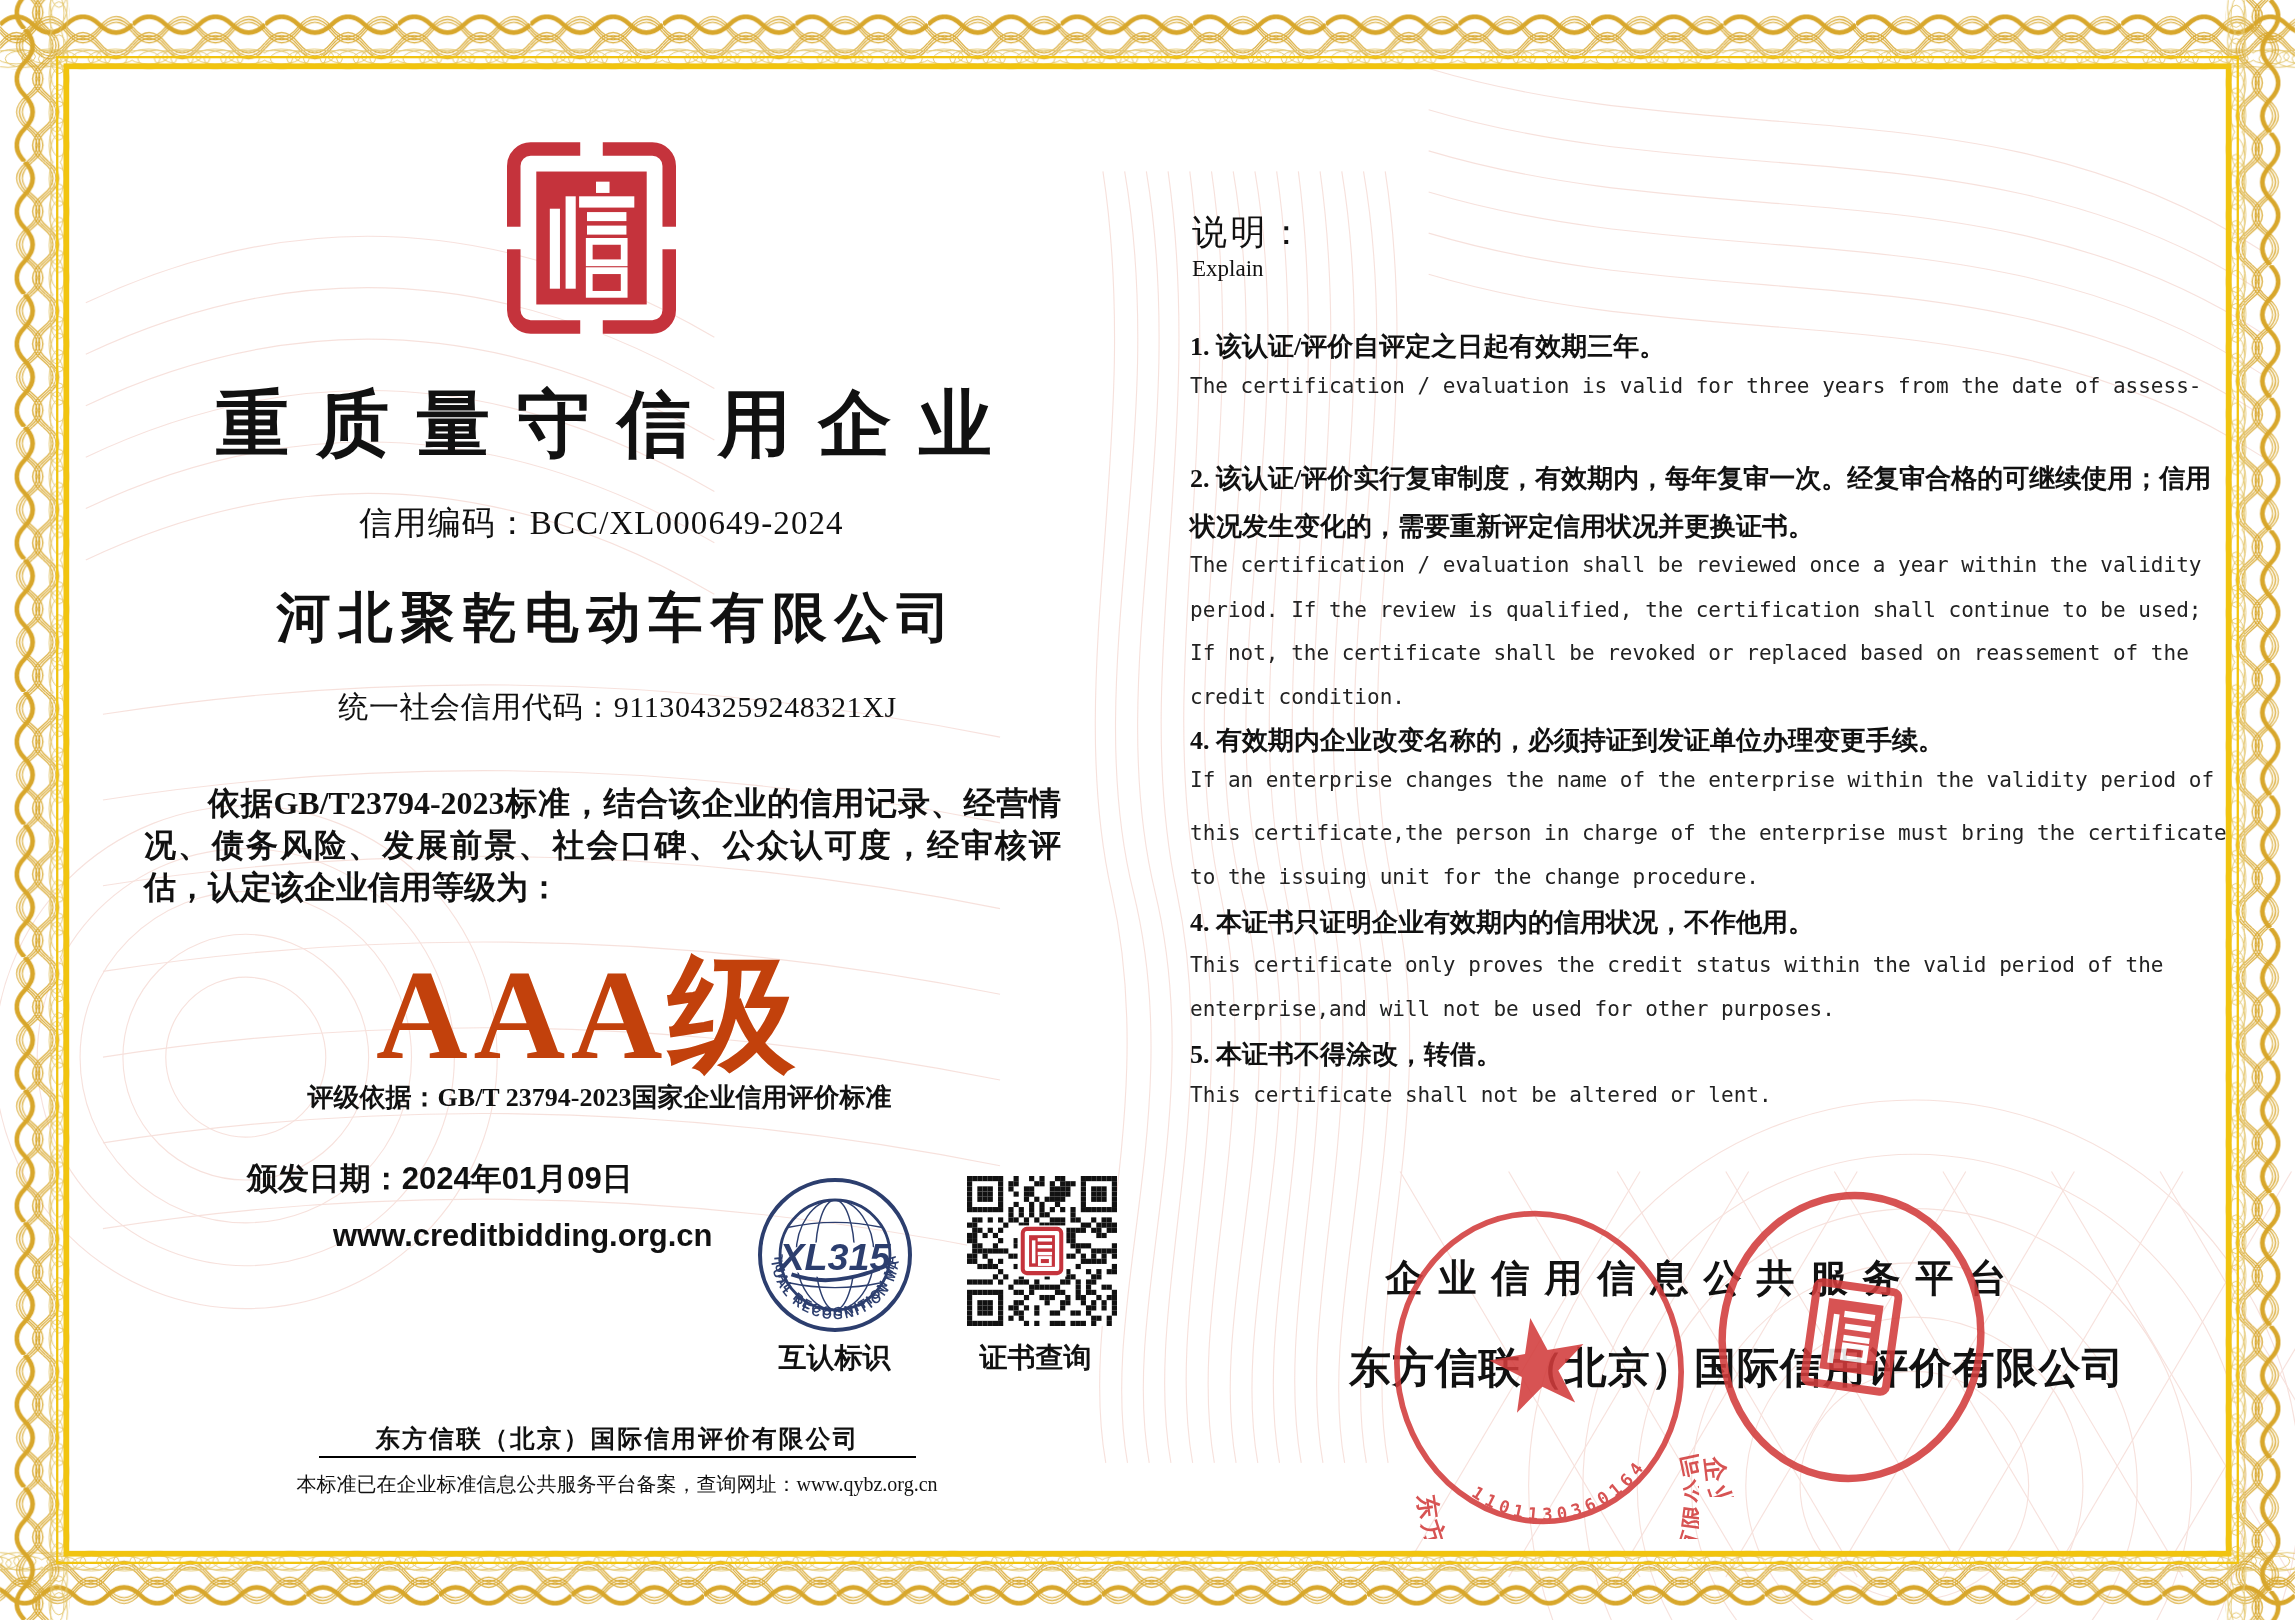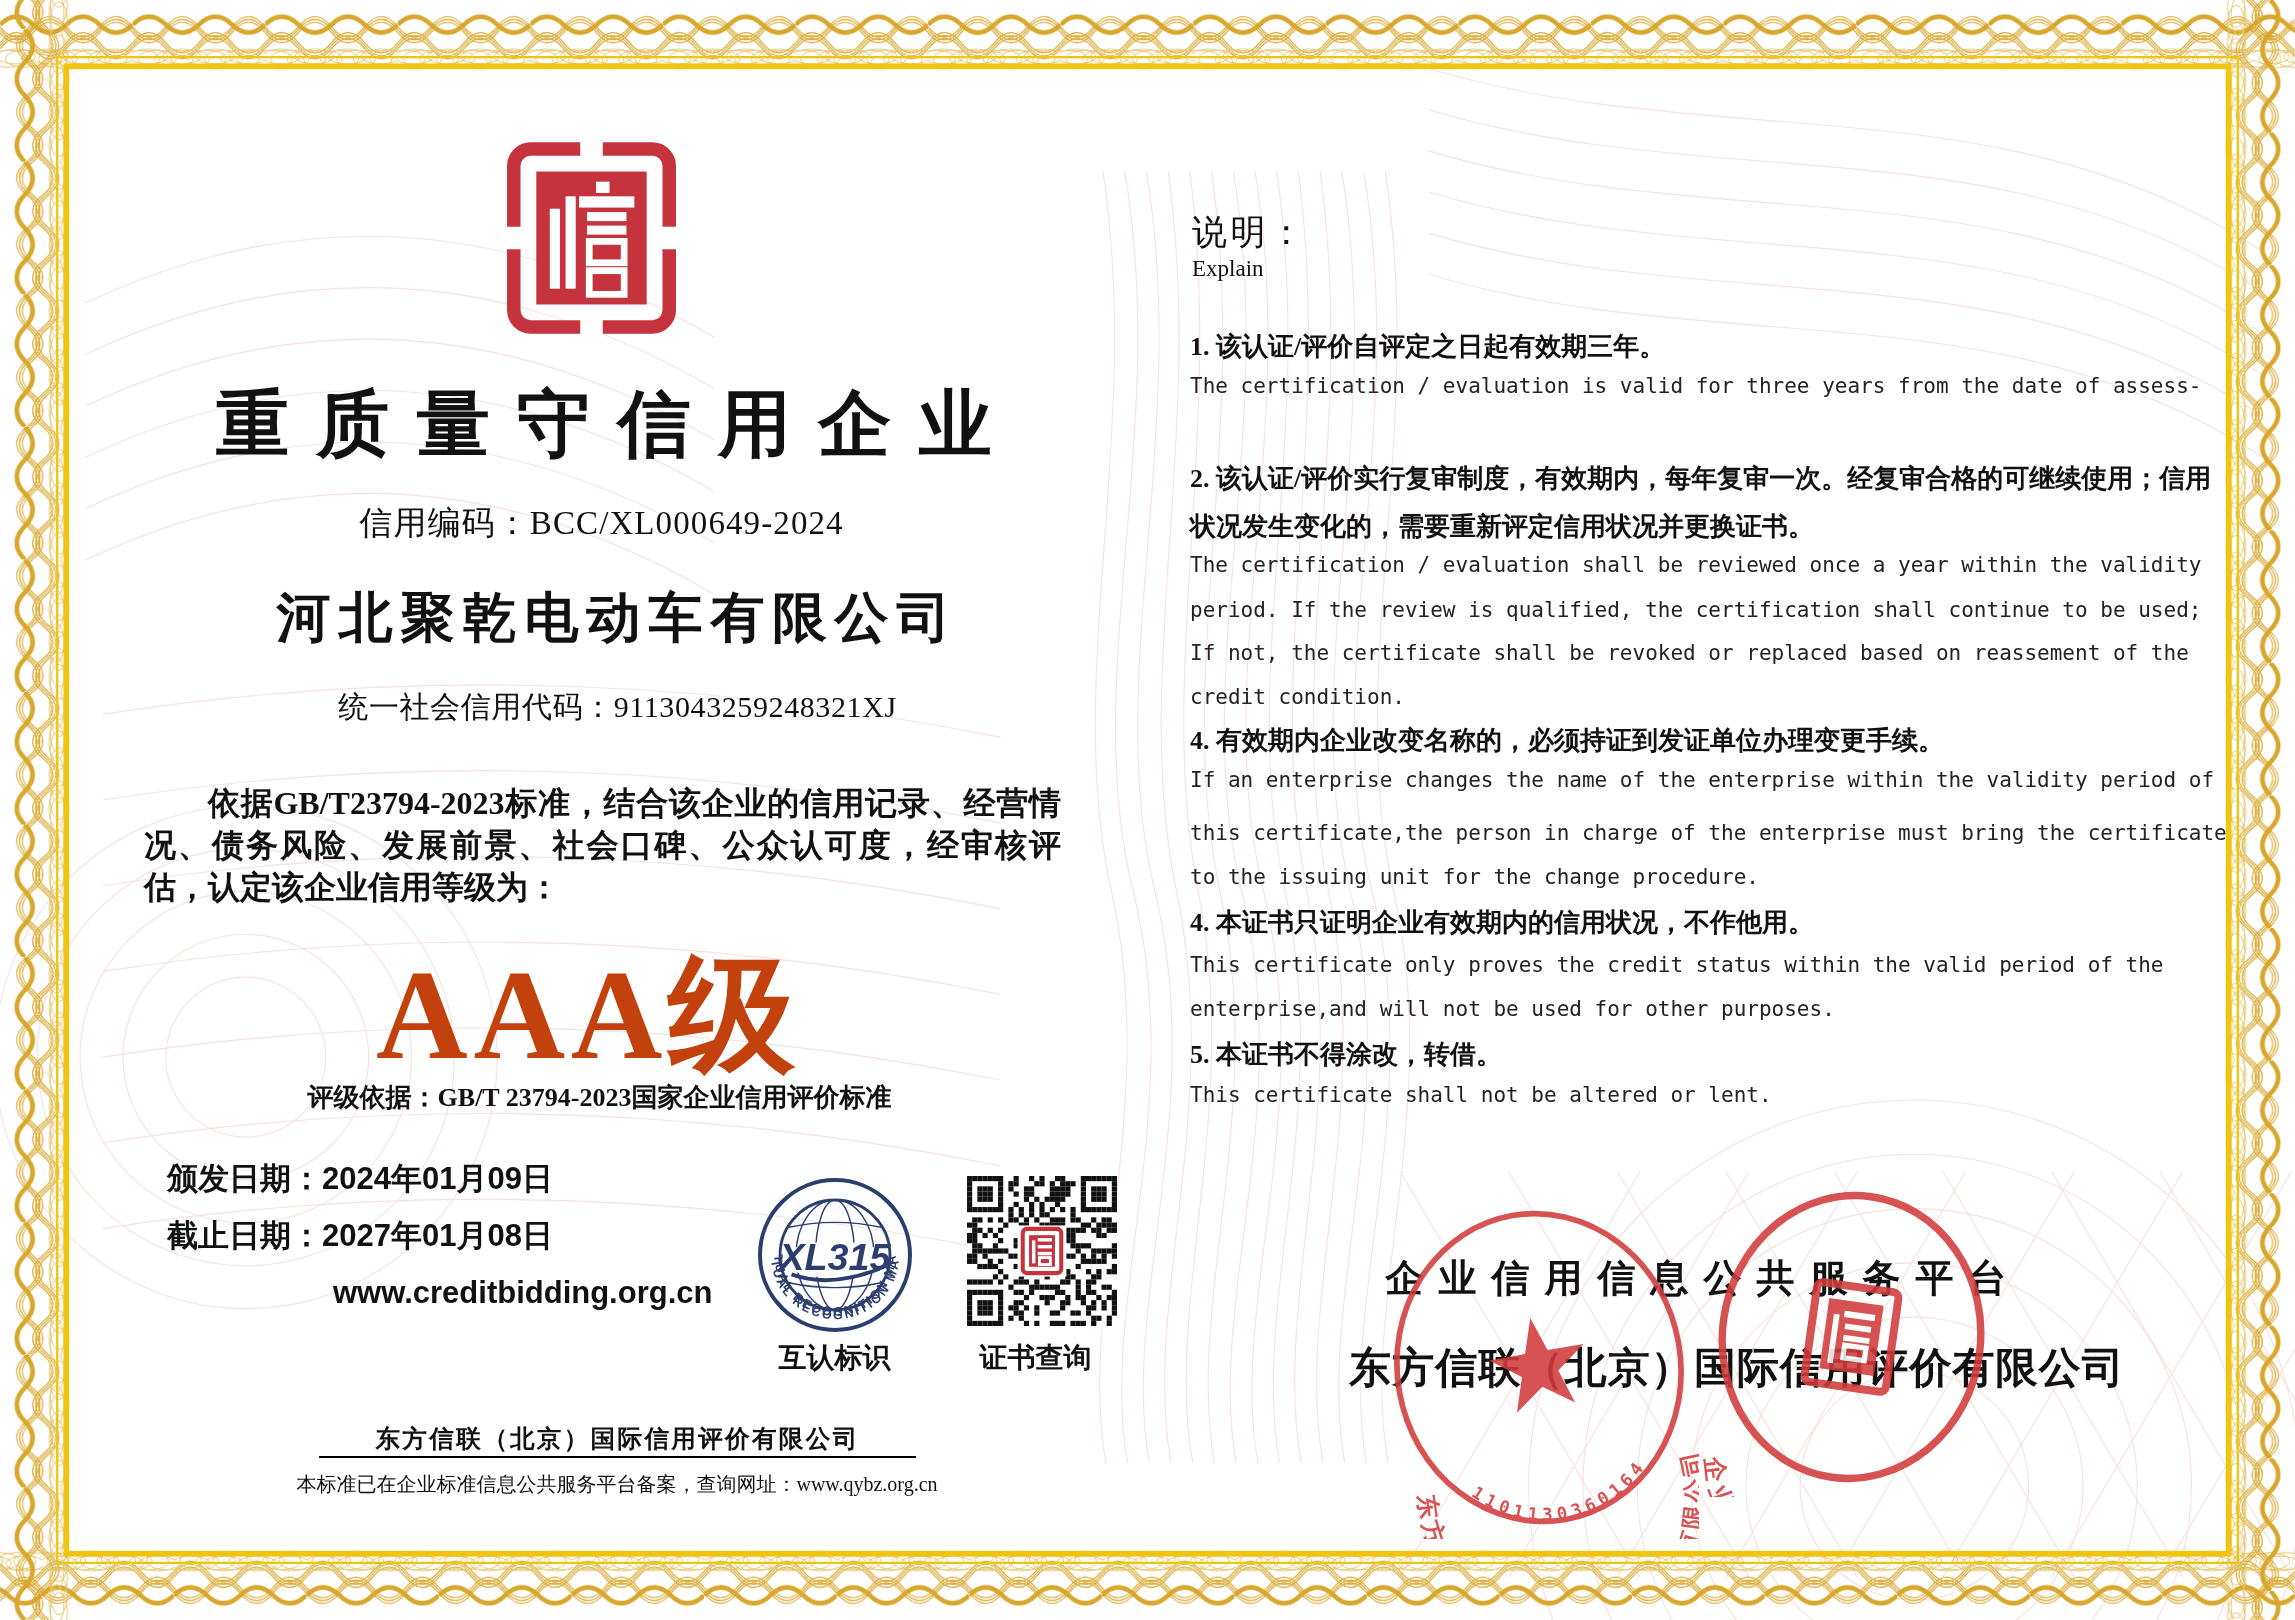--- a/index.html
+++ b/index.html
@@ -8,21 +8,21 @@
   .abs{position:absolute;}
   .ctr{text-align:center;}
   .sans{font-family:"Liberation Sans","DejaVu Sans",sans-serif;}
   .title{font-size:73px;font-weight:900;letter-spacing:27.4px;white-space:nowrap;}
   .code-line{font-size:33px;letter-spacing:1.1px;}
   .company{font-size:54px;font-weight:700;letter-spacing:8px;white-space:nowrap;}
   .uscc{font-size:30px;letter-spacing:0.6px;}
   .para{font-size:32px;font-weight:700;line-height:42px;text-indent:64px;text-align:justify;}
   .grade{font-size:127px;font-weight:900;color:#c2410c;letter-spacing:5.7px;white-space:nowrap;}
   .basis{font-size:26px;font-weight:700;}
-  .dates div{font-size:31px;font-weight:700;line-height:57px;white-space:nowrap;}
+  .dates div{font-size:31px;font-weight:700;line-height:57px;white-space:nowrap;text-align:center;}
   .small-label{font-size:28px;font-weight:600;}
   .footer1{font-size:24.6px;font-weight:700;letter-spacing:2.3px;}
   .footer2{font-size:20px;}
   .brline1{font-size:38px;font-weight:900;letter-spacing:15px;white-space:nowrap;}
   .brline2{font-size:42px;font-weight:900;letter-spacing:1.1px;white-space:nowrap;}
   .shuoming{font-size:35px;letter-spacing:3.4px;}
   .explain-en-h{font-size:23px;}
   .explain-line{position:absolute;left:1190px;width:1057px;white-space:nowrap;}
   .explain-line.zh{font-size:26px;font-weight:700;}
   .explain-line.en{font-family:"DejaVu Sans Mono","Liberation Mono",monospace;font-size:21px;color:#222;}
@@ -175,21 +175,20 @@
   <div class="abs ctr uscc" style="left:120px;top:687px;width:995px;">统一社会信用代码：9113043259248321XJ</div>
 
   <div class="abs para" style="left:144px;top:782px;width:917px;">依据GB/T23794-2023标准，结合该企业的信用记录、经营情况、债务风险、发展前景、社会口碑、公众认可度，经审核评估，认定该企业信用等级为：</div>
 
   <div class="abs ctr grade" style="left:120px;top:931px;width:937px;">AAA级</div>
 
   <div class="abs ctr basis" style="left:171px;top:1080px;width:857px;">评级依据：GB/T 23794-2023国家企业信用评价标准</div>
 
   <div class="abs dates sans" style="left:167px;top:1150px;">
     <div>颁发日期：2024年01月09日</div>
-    <div>截止日期：2027年01月08日</div>
     <div style="margin-left:166px;">www.creditbidding.org.cn</div>
   </div>
 
   <svg class="abs" style="left:756px;top:1176px;" width="158" height="158" viewBox="-138 -138 276 276">
     <circle r="131" fill="none" stroke="#2C3E6E" stroke-width="7"></circle>
     <defs>
       <path id="xlArcT" d="M-106,0 A106,106 0 1 0 106,0"></path>
       <path id="xlArcB" d="M-112,0 A112,112 0 0 0 112,0"></path>
     </defs>
     <text class="xl-arc"><textPath href="#xlArcT" startOffset="50%" text-anchor="middle">MUTUAL RECOGNITION MARK</textPath></text>

